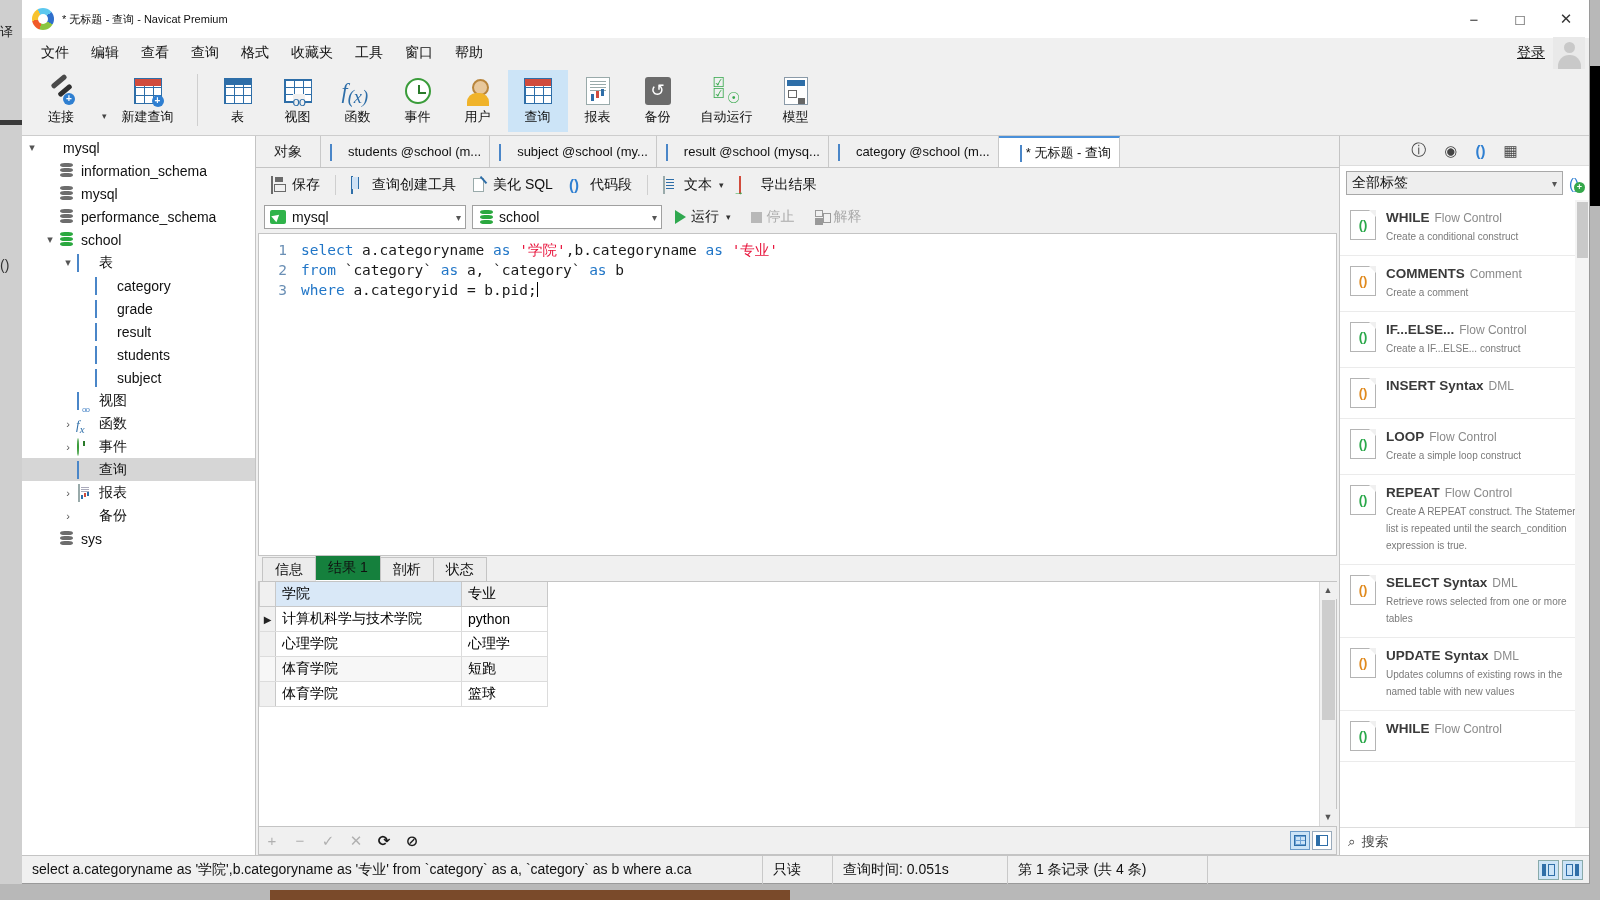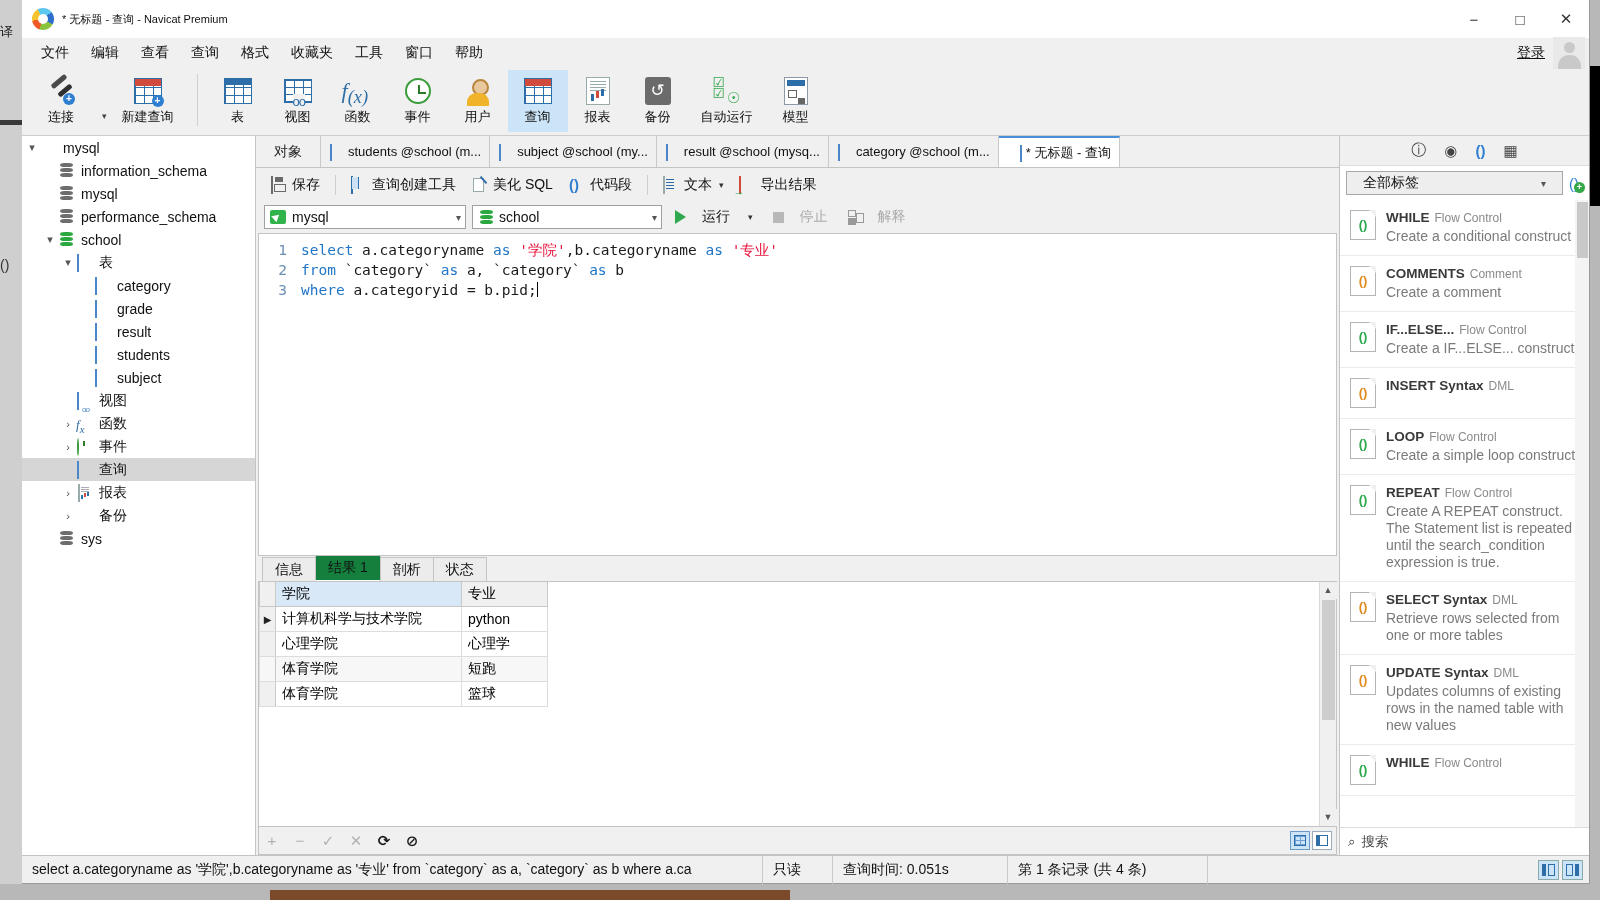--- a/index.html
+++ b/index.html
@@ -404,21 +404,21 @@
   }
   .combo {
     height: 24px; background: #fff; border: 1px solid #a0a0a0;
     display: flex; align-items: center; gap: 6px; padding: 0 4px 0 5px;
     font-size: 14px; color: #111;
   }
   .combo .arrow { margin-left: auto; font-size: 10px; color: #555; padding-left: 8px; }
   #combo-conn { width: 202px; }
   #combo-db { width: 190px; }
   .run-btn {
-    display: flex; align-items: center; gap: 16px; padding: 3px 7px; font-size: 14px; color: #111;
+    display: flex; align-items: center; gap: 5px; padding: 3px 7px; font-size: 14px; color: #111;
   }
   .run-btn.disabled { color: #aaa; }
   .tri-green {
     width: 0; height: 0; border-left: 11px solid #2fa84f;
     border-top: 7px solid transparent; border-bottom: 7px solid transparent;
   }
   .stop-sq { width: 11px; height: 11px; background: #b8b8b8; }
   .ic-explain {
     width: 14px; height: 14px; position: relative;
   }
@@ -533,21 +533,21 @@
     gap: 18px; background: #f0f0f0; border-bottom: 1px solid #ddd;
   }
   .rp-ico { font-size: 15px; color: #444; }
   .rp-ico.blue { color: #2f7fd1; font-weight: bold; }
   #rp-filter-row {
     height: 34px; flex: 0 0 34px; display: flex; align-items: center; gap: 6px;
     padding: 0 6px; background: #fff;
   }
   #rp-combo {
     flex: 1 1 auto; height: 24px; background: #eeeeee; border: 1px solid #a8a8a8;
-    display: flex; align-items: center; padding: 0 16px; font-size: 14px; color: #111;
+    display: flex; align-items: center; padding: 0 5px; font-size: 14px; color: #111;
   }
   #rp-combo .arrow { margin-left: auto; font-size: 10px; color: #555; }
   #rp-addsnip { font-size: 15px; color: #2f7fd1; position: relative; padding-right: 4px; }
   #rp-addsnip .plus {
     position: absolute; right: -2px; bottom: -1px; width: 11px; height: 11px;
     border-radius: 50%; background: #35a84b; color: #fff; font-size: 9px;
     line-height: 11px; text-align: center; font-weight: bold;
   }
   #snippet-list { flex: 1 1 auto; overflow: hidden; position: relative; }
   .snippet {
@@ -564,21 +564,21 @@
   }
   .snip-ico .pp {
     position: absolute; left: 0; right: 0; top: 6px; text-align: center;
     font-size: 13px; font-weight: bold; color: #2aa84a;
   }
   .snip-ico.orange .pp { color: #e08a1e; }
   .snip-ico.orange .pp::after { content: ""; }
   .snip-body { flex: 1 1 auto; min-width: 0; }
   .snip-title { font-size: 13.5px; font-weight: bold; color: #3a3a3a; display: inline; }
   .snip-cat { font-size: 12px; color: #8a8a8a; margin-left: 5px; }
-  .snip-desc { font-size: 14px; color: #7a7a7a; margin-top: 3px; line-height: 17px; }
+  .snip-desc { font-size: 10px; color: #7a7a7a; margin-top: 3px; line-height: 17px; }
   #rp-vscroll {
     position: absolute; right: 0; top: 0; width: 14px; height: 100%;
     background: #f4f4f4;
   }
   #rp-vthumb { position: absolute; right: 1px; top: 2px; width: 11px; height: 56px; background: #c9c9c9; }
   #rp-search {
     height: 28px; flex: 0 0 28px; display: flex; align-items: center; gap: 6px;
     padding: 0 8px; background: #fff; border-top: 1px solid #ddd; font-size: 13.5px; color: #444;
   }
 

